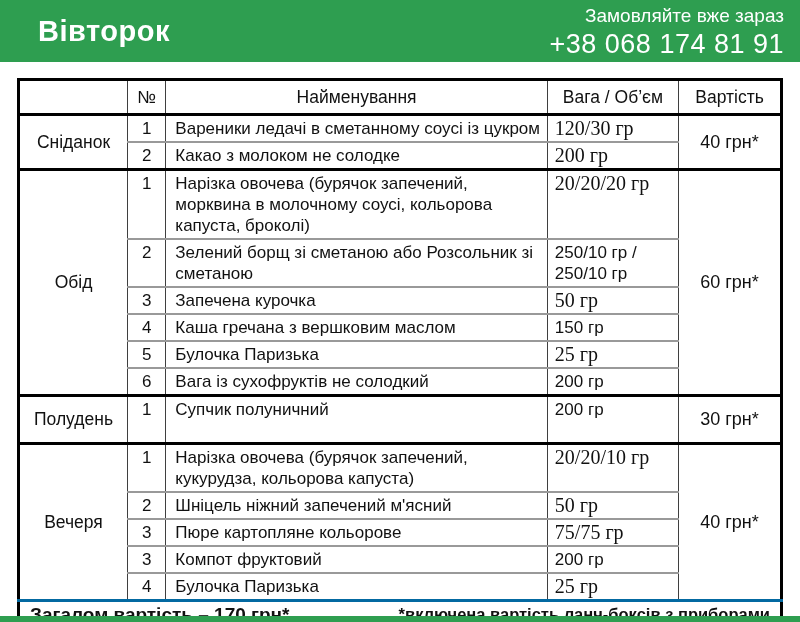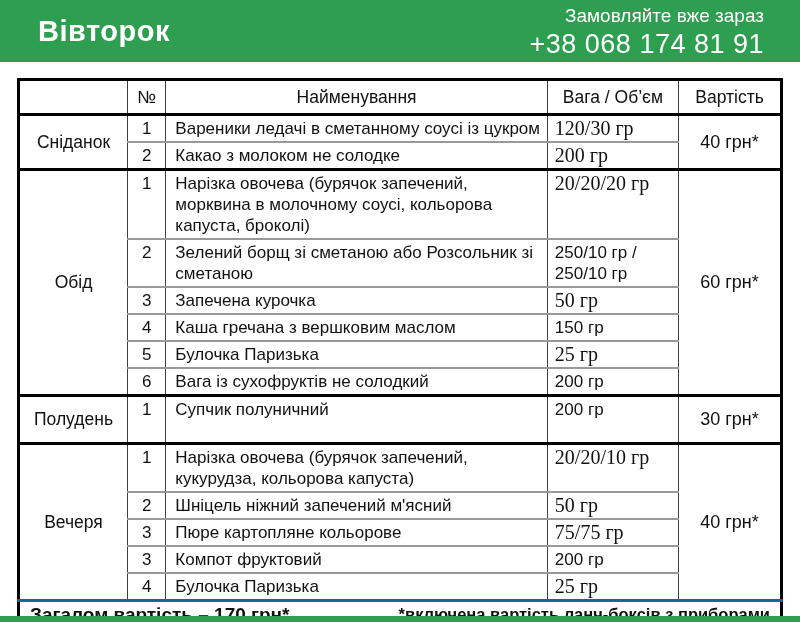--- a/index.html
+++ b/index.html
@@ -26,21 +26,21 @@
     left: 38px;
     top: 50%;
     transform: translateY(-50%);
     color: #ffffff;
     font-size: 29px;
     font-weight: bold;
     letter-spacing: 0.5px;
   }
   .order-block {
     position: absolute;
-    right: 36px;
+    right: 16px;
     top: 4px;
     text-align: right;
     color: #ffffff;
     line-height: 1.25;
   }
   .order-text { font-size: 19px; }
   .order-phone { font-size: 27px; letter-spacing: 0.5px; }
   
   .table-wrap {
     position: absolute;

